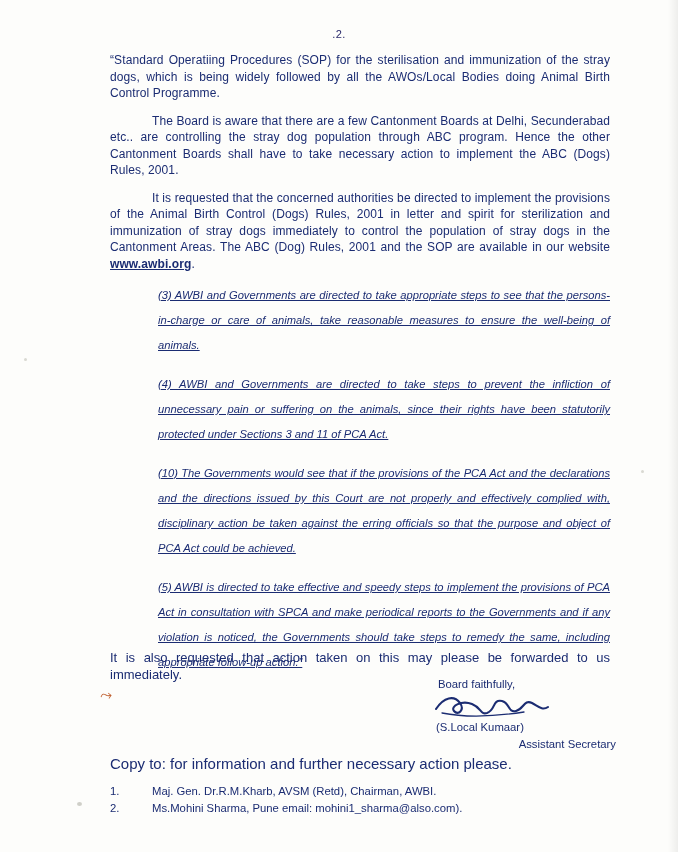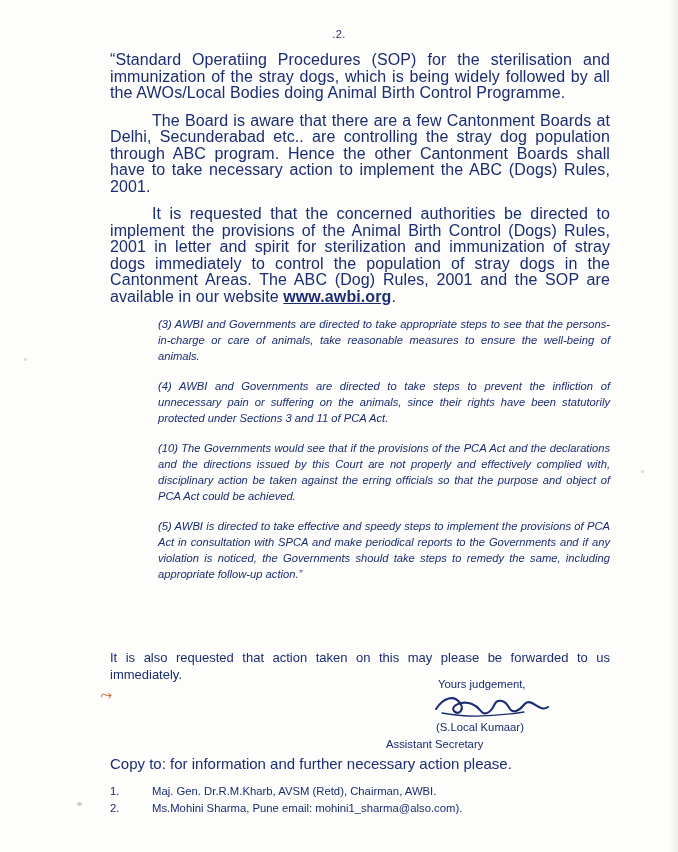--- a/index.html
+++ b/index.html
@@ -31,37 +31,38 @@
     letter-spacing: 0.5px;
   }
   .body-area {
     position: absolute;
     top: 52px;
     left: 110px;
     width: 500px;
   }
   p.para {
     margin: 0 0 11px 0;
-    font-size: 16px;
+    font-size: 12px;
     line-height: 16.5px;
     text-align: justify;
     color: #1b2c72;
     letter-spacing: 0.1px;
   }
   p.para.indent {
     text-indent: 42px;
   }
   .quote-block {
     margin: 0 0 14px 0;
     padding-left: 48px;
     font-style: italic;
     font-size: 11.2px;
-    line-height: 16px;
+    line-height: 25px;
     text-align: justify;
     color: #1b2c72;
+    text-decoration: underline;
   }
   .quote-block p {
     margin: 0;
   }
   .link {
     text-decoration: underline;
     font-weight: bold;
   }
   .closing {
     position: absolute;
@@ -93,20 +94,22 @@
   }
   .signature svg {
     position: absolute;
     top: -2px;
     left: 0;
   }
   .sign-name {
     margin-left: 50px;
   }
   .sign-desig {
+    margin-left: 50px;
+    text-align: right;
   }
   .copy-to {
     position: absolute;
     top: 755px;
     left: 110px;
     width: 500px;
     font-size: 15px;
     color: #1b2c72;
   }
   .copy-list {
@@ -184,21 +187,21 @@
 
     <div class="quote-block">
       <p>(5) AWBI is directed to take effective and speedy steps to implement the provisions of PCA Act in consultation with SPCA and make periodical reports to the Governments and if any violation is noticed, the Governments should take steps to remedy the same, including appropriate follow-up action.”</p>
     </div>
 
   </div>
 
   <div class="closing">It is also requested that action taken on this may please be forwarded to us immediately.</div>
 
   <div class="sign-block">
-    <div class="yours">Yours judgement,</div>
+    <div class="yours">Board faithfully,</div>
     <div class="signature">
       <svg width="120" height="30" viewBox="0 0 120 30" aria-hidden="true">
         <path d="M4 18 C 12 6, 22 4, 28 12 C 33 19, 26 25, 22 20 C 18 15, 30 9, 40 13 C 50 17, 48 24, 55 22 C 64 19, 60 8, 70 10 C 78 12, 76 22, 84 20 C 92 18, 92 8, 100 12 C 106 15, 110 20, 116 16" fill="none" stroke="#1b2c72" stroke-width="2.1" stroke-linecap="round"></path>
         <path d="M10 22 C 30 26, 60 26, 92 21" fill="none" stroke="#1b2c72" stroke-width="1.3" stroke-linecap="round"></path>
       </svg>
     </div>
     <div class="sign-name">(S.Local Kumaar)</div>
     <div class="sign-desig">Assistant Secretary</div>
   </div>
 

